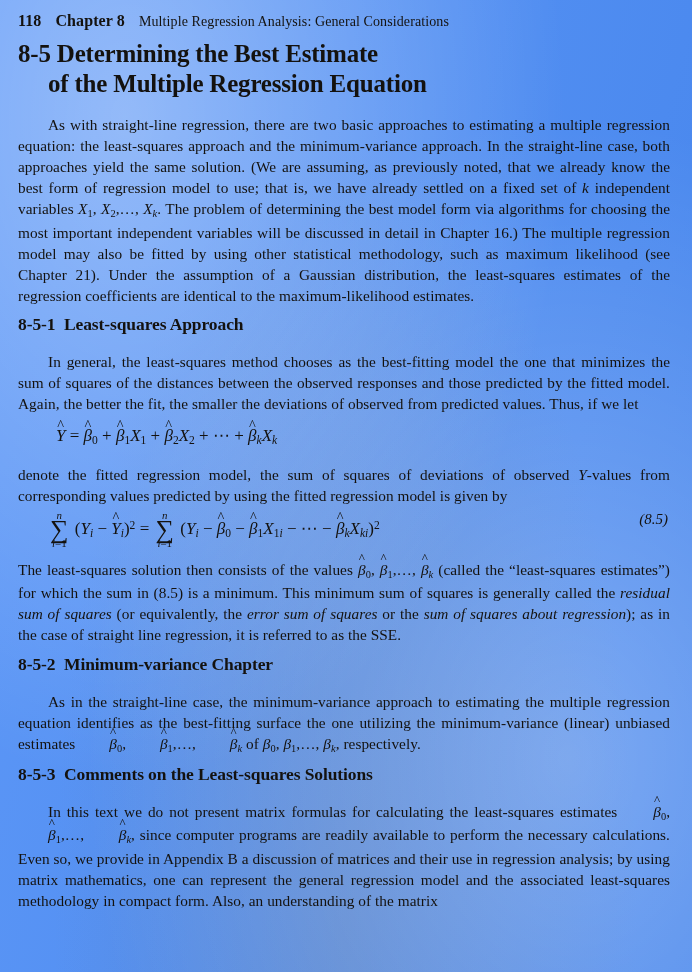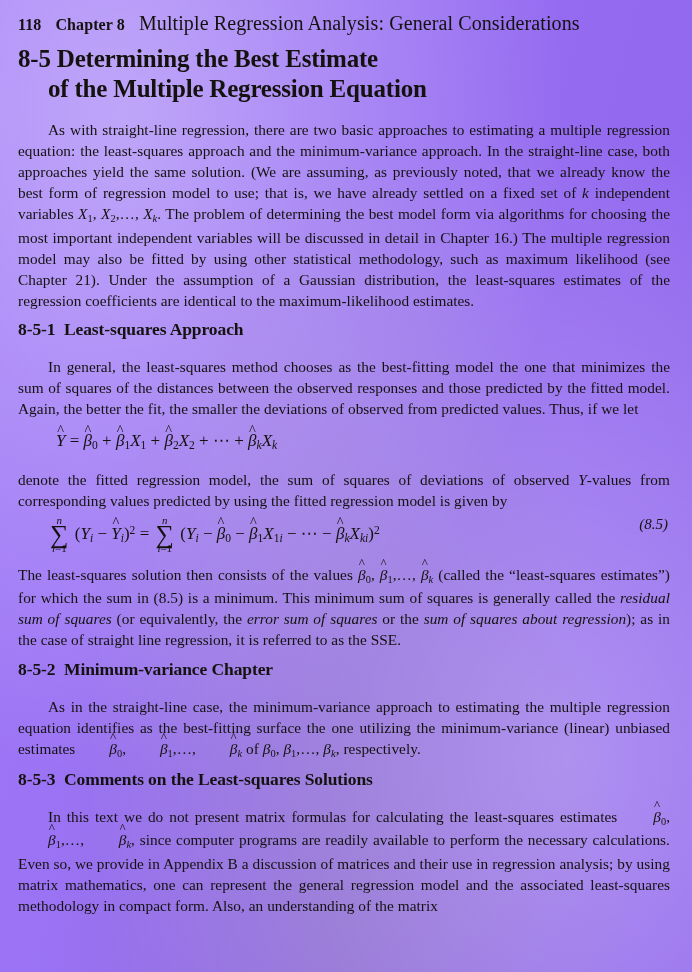--- a/index.html
+++ b/index.html
@@ -4,21 +4,21 @@
 <style>
   html, body {
     margin: 0;
     padding: 0;
     background: #b8b5ad;
   }
   .page {
     position: relative;
     width: 692px;
     height: 972px;
-    background: #8b5cf6;
+    background: #3b82f6;
     overflow: hidden;
     font-family: "Liberation Serif", serif;
     color: #14120f;
   }
   
   .page::before {
     content: "";
     position: absolute;
     inset: 0;
     background:
@@ -44,21 +44,21 @@
   }
   .runhead .pageno {
     font-weight: bold;
     font-size: 16px;
   }
   .runhead .chap {
     font-weight: bold;
     font-size: 16px;
   }
   .runhead .title {
-    font-size: 20px;
+    font-size: 14px;
   }
 
   h1.secnum {
     font-size: 25px;
     font-weight: bold;
     line-height: 1.18;
     margin: 2px 0 14px 0;
     letter-spacing: -0.2px;
   }
   h1.secnum .l2 { display: block; padding-left: 30px; }

